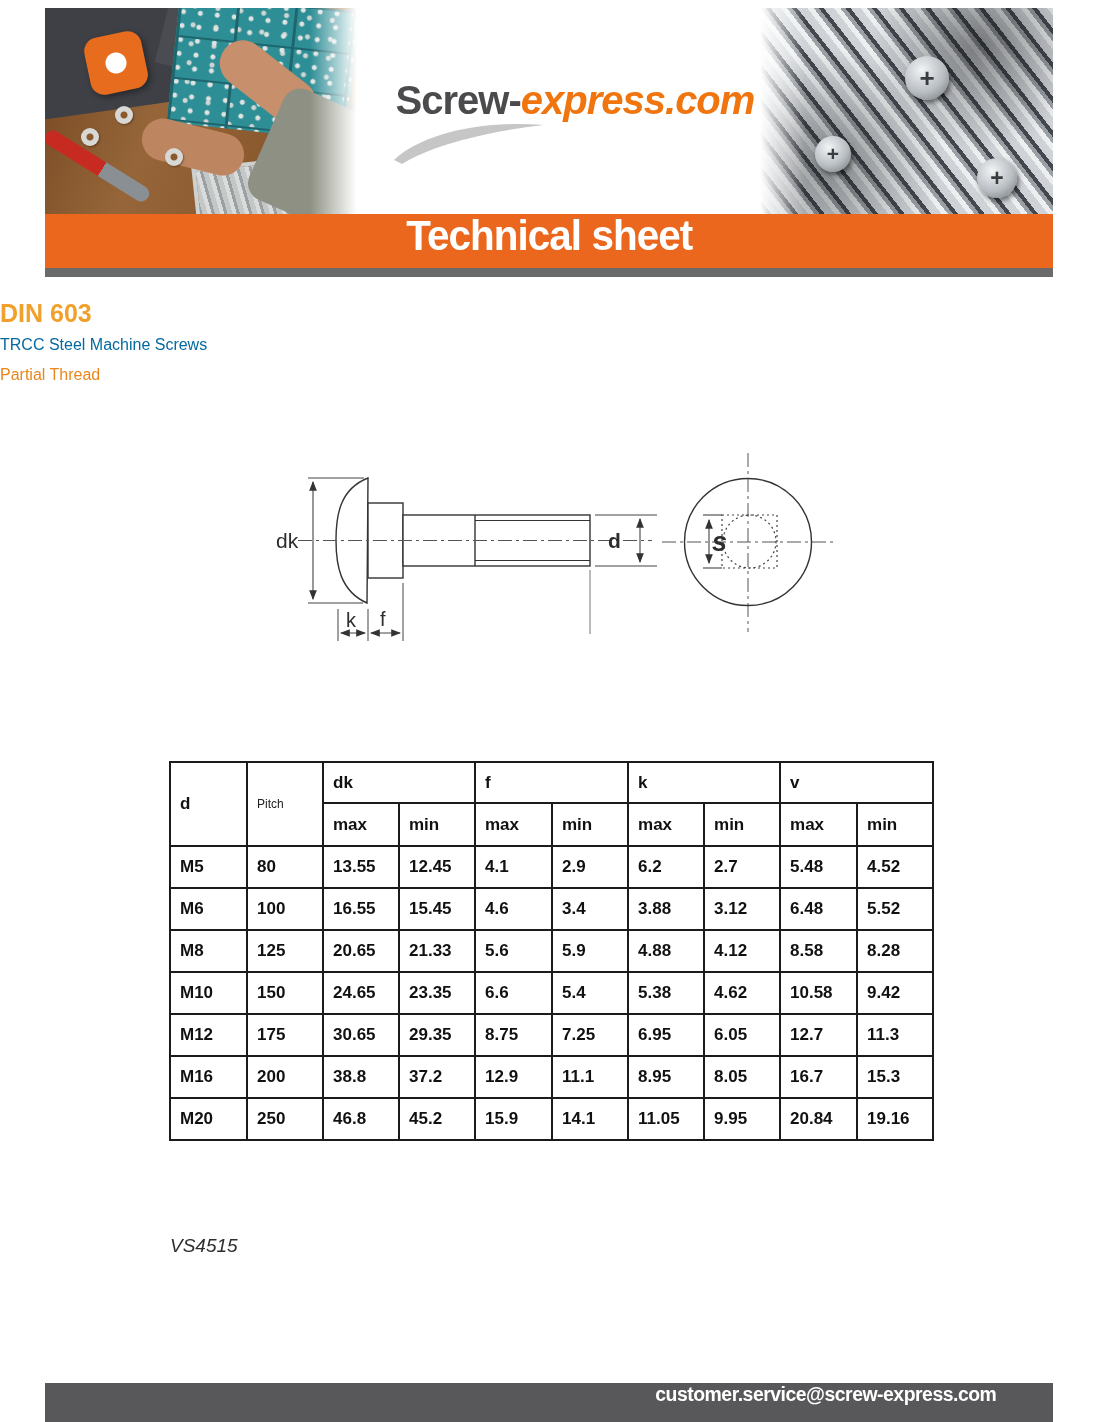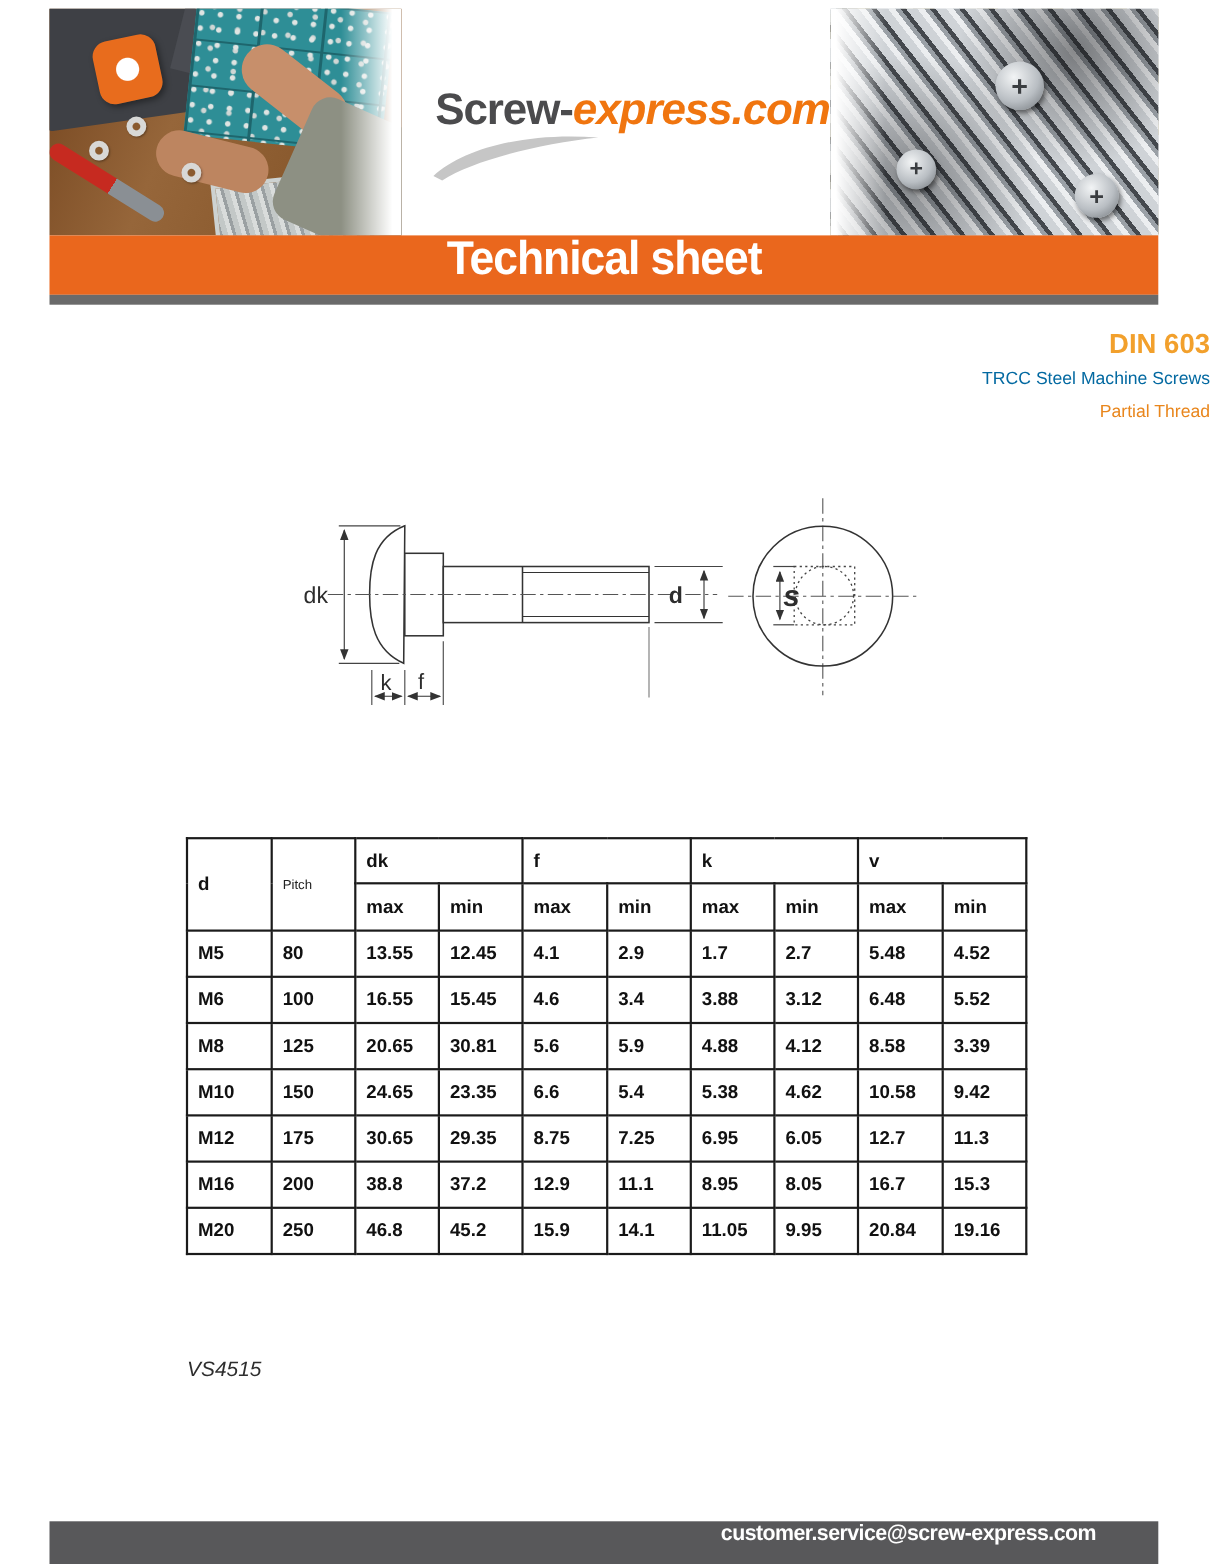--- a/index.html
+++ b/index.html
@@ -61,21 +61,21 @@
   #logo-swoosh{position:absolute;left:388px;top:116px;}
 
   
   #banner{position:absolute;left:45px;top:214px;width:1008px;height:54px;background:#ea671d;
           display:flex;align-items:flex-start;justify-content:center;}
   #banner .t{color:#ffffff;font-size:43px;font-weight:bold;letter-spacing:-1px;
              transform:scaleX(.94);line-height:1;}
   #banner-strip{position:absolute;left:45px;top:268px;width:1008px;height:9px;background:#6a6a6a;}
 
   
-  .center-txt{position:absolute;left:0;width:1100px;text-align:right;}
+  .center-txt{position:absolute;left:0;width:1100px;text-align:left;}
   #h-standard{top:299px;font-size:25px;font-weight:bold;color:#f2a02c;}
   #h-sub{top:336px;font-size:16px;color:#0369a1;}
   #h-thread{top:366px;font-size:16px;color:#e9861c;}
 
   
   #diagram{position:absolute;left:260px;top:435px;}
   #diagram text{font-family:"Liberation Sans",sans-serif;fill:#2d2d2d;}
 
   
   #spec-table{position:absolute;left:169px;top:761px;width:763px;border-collapse:collapse;
@@ -226,48 +226,48 @@
       <td>max</td>
       <td>min</td>
     </tr>
     <tr class="d">
       <td>M5</td>
           <td>80</td>
       <td>13.55</td>
           <td>12.45</td>
       <td>4.1</td>
           <td>2.9</td>
-      <td>1.7</td>
+      <td>6.2</td>
           <td>2.7</td>
       <td>5.48</td>
           <td>4.52</td>
     </tr>
     <tr class="d">
       <td>M6</td>
           <td>100</td>
       <td>16.55</td>
           <td>15.45</td>
       <td>4.6</td>
           <td>3.4</td>
       <td>3.88</td>
           <td>3.12</td>
       <td>6.48</td>
           <td>5.52</td>
     </tr>
     <tr class="d">
       <td>M8</td>
           <td>125</td>
       <td>20.65</td>
-          <td>30.81</td>
+          <td>21.33</td>
       <td>5.6</td>
           <td>5.9</td>
       <td>4.88</td>
           <td>4.12</td>
       <td>8.58</td>
-          <td>3.39</td>
+          <td>8.28</td>
     </tr>
     <tr class="d">
       <td>M10</td>
           <td>150</td>
       <td>24.65</td>
           <td>23.35</td>
       <td>6.6</td>
           <td>5.4</td>
       <td>5.38</td>
           <td>4.62</td>

